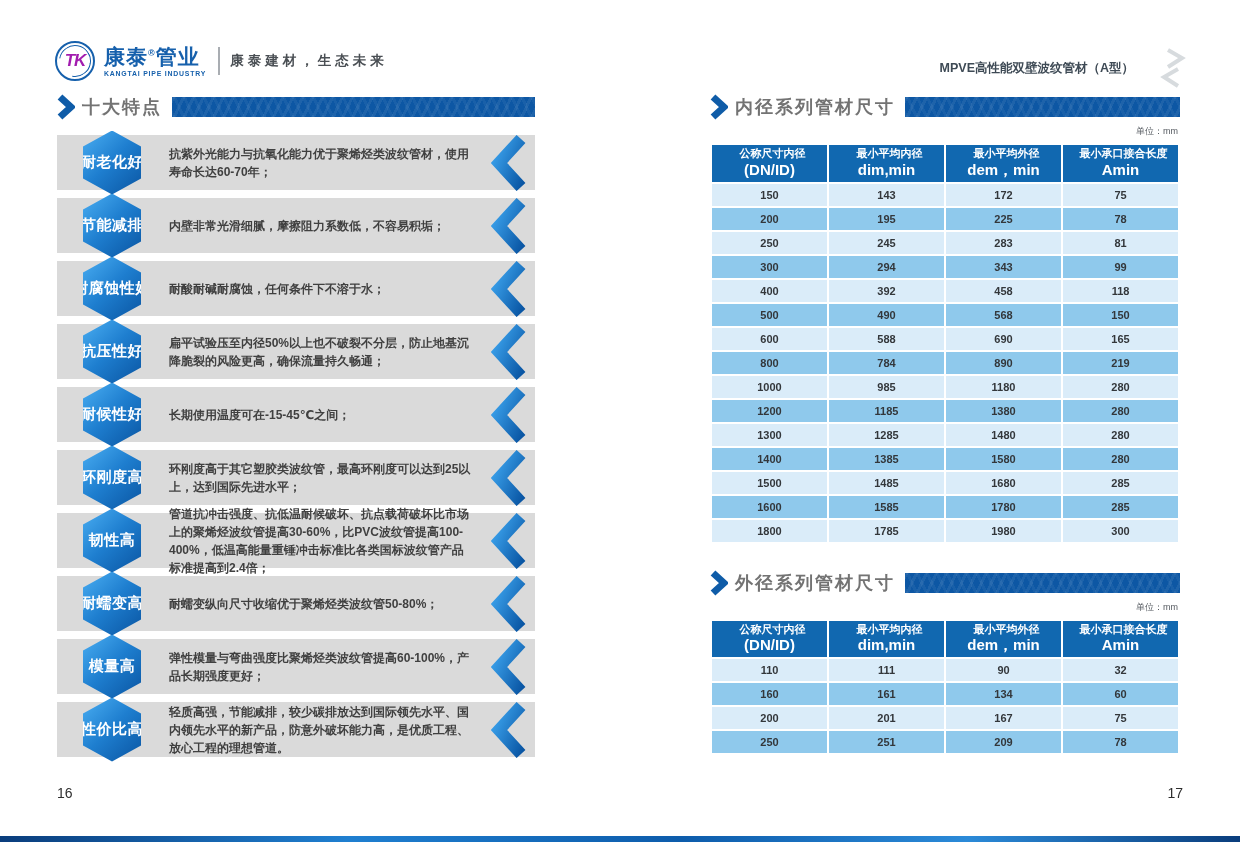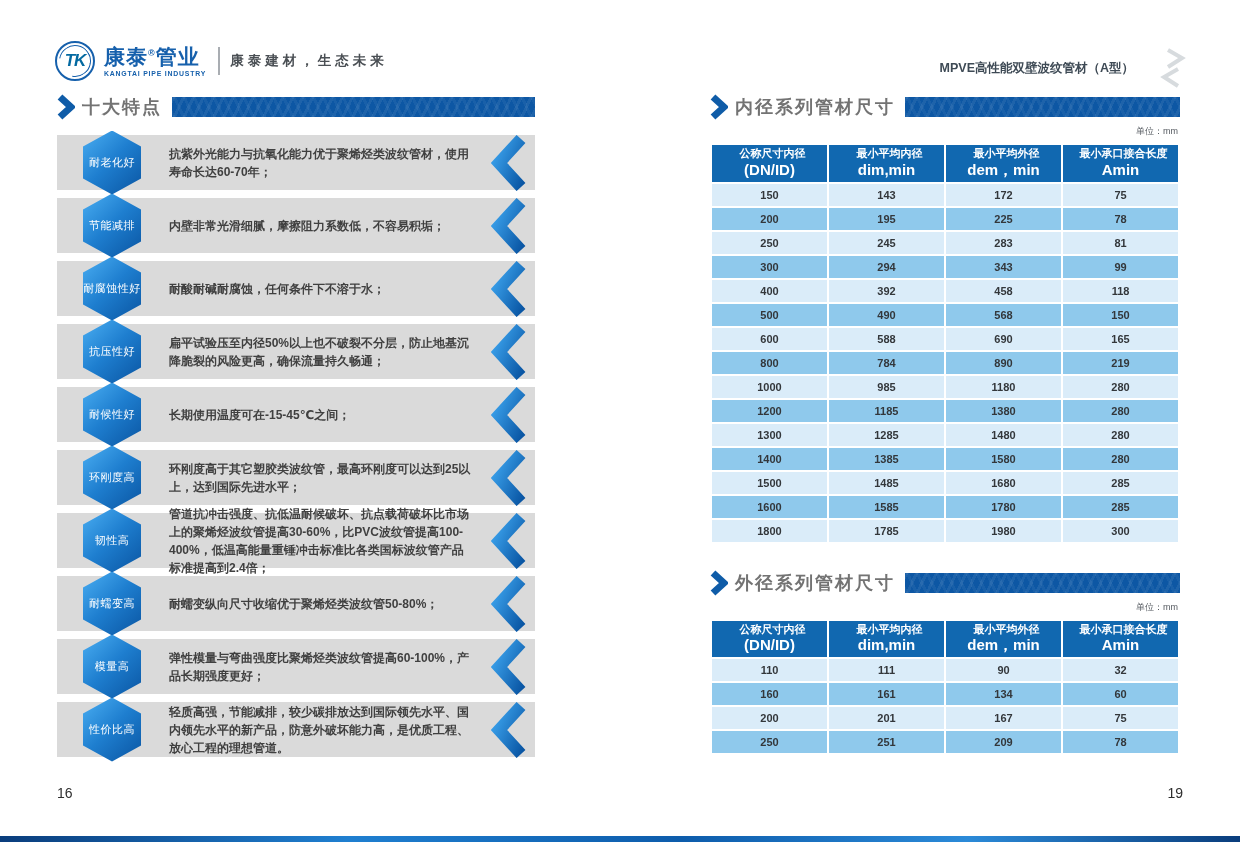--- a/index.html
+++ b/index.html
@@ -4,21 +4,21 @@
 <style>
   * { margin:0; padding:0; box-sizing:border-box; }
   html,body { width:1240px; height:842px; }
   body { font-family:"Liberation Sans","DejaVu Sans",sans-serif; background:#ffffff; position:relative; overflow:hidden; }
   .spread { position:absolute; inset:0; background:#ffffff; }
 
   
   .logo-group { position:absolute; left:55px; top:40px; display:flex; align-items:center; height:42px; }
   .logo-circle { width:40px; height:40px; border:2.5px solid #1660ac; border-radius:50%; display:flex; align-items:center; justify-content:center; position:relative; }
   .logo-circle::after { content:""; position:absolute; inset:2px; border:1.5px solid #1660ac; border-radius:50%; border-left-color:transparent; transform:rotate(-35deg); }
-  .logo-tk { font-style:italic; font-weight:bold; font-size:17px; color:#0369a1; letter-spacing:-1px; }
+  .logo-tk { font-style:italic; font-weight:bold; font-size:17px; color:#a21caf; letter-spacing:-1px; }
   .logo-text { margin-left:9px; color:#1660ac; }
   .brand-cn { font-size:21px; font-weight:bold; letter-spacing:1px; line-height:1; white-space:nowrap; }
   .brand-cn sup { font-size:9px; }
   .brand-en { font-size:6.9px; font-weight:bold; letter-spacing:0.8px; margin-top:3px; white-space:nowrap; }
   .logo-divider { width:2px; height:28px; background:#a9adb2; margin:0 10px 0 12px; }
   .slogan { font-size:13.5px; font-weight:bold; color:#4a4f54; letter-spacing:4px; white-space:nowrap; }
   .right-title-group { position:absolute; right:52px; top:48px; display:flex; align-items:center; gap:24px; }
   .right-title { font-size:12.5px; font-weight:bold; color:#3e4a55; white-space:nowrap; }
 
   
@@ -30,21 +30,21 @@
                      repeating-linear-gradient(65deg, rgba(255,255,255,0.05) 0 3px, rgba(0,0,0,0) 3px 9px); }
 
   
   .left-page { position:absolute; left:57px; top:94px; width:478px; }
   .features { margin-top:15px; }
   .feature-row { position:relative; height:55px; margin-bottom:8px; background:#dadada; display:flex; align-items:center; }
   .hex { position:absolute; left:26px; top:50%; transform:translateY(-50%); width:58px; height:64px;
     clip-path:polygon(50% 0%,100% 25%,100% 75%,50% 100%,0% 75%,0% 25%);
     background:linear-gradient(135deg,#4aaef2 0%,#1e7ecf 48%,#0a55a2 100%);
     display:flex; align-items:center; justify-content:center; }
-  .hex span { color:#ffffff; font-weight:normal; font-size:11px; letter-spacing:0.5px; white-space:nowrap; }
+  .hex span { color:#ffffff; font-weight:bold; font-size:15px; letter-spacing:0.5px; white-space:nowrap; }
   .feature-text { margin-left:112px; margin-right:62px; font-size:12px; font-weight:600; color:#404040; line-height:1.5; }
   .chev { position:absolute; right:8px; top:50%; transform:translateY(-50%); }
 
   
   .right-page { position:absolute; left:710px; top:94px; width:470px; }
   .unit-label { text-align:right; font-size:9px; color:#555a60; margin:5px 2px 5px 0; }
   table.dim { width:100%; border-collapse:collapse; table-layout:fixed; }
   table.dim th { background:#1168b0; color:#ffffff; font-weight:bold; border:2px solid #ffffff; height:36px; padding:2px 0; vertical-align:middle; }
   table.dim th .h1 { font-size:11px; display:block; line-height:1.25;padding-left:6px; }
   table.dim th .h2 { font-size:15px; display:block; line-height:1.25; }
@@ -423,15 +423,15 @@
             <td>250</td>
             <td>251</td>
             <td>209</td>
             <td>78</td>
           </tr>
         </tbody>
       </table>
   </section>
 
   <div class="page-num left">16</div>
-  <div class="page-num right">19</div>
+  <div class="page-num right">17</div>
   <div class="bottom-strip"></div>
 </div>
 
 </body></html>

